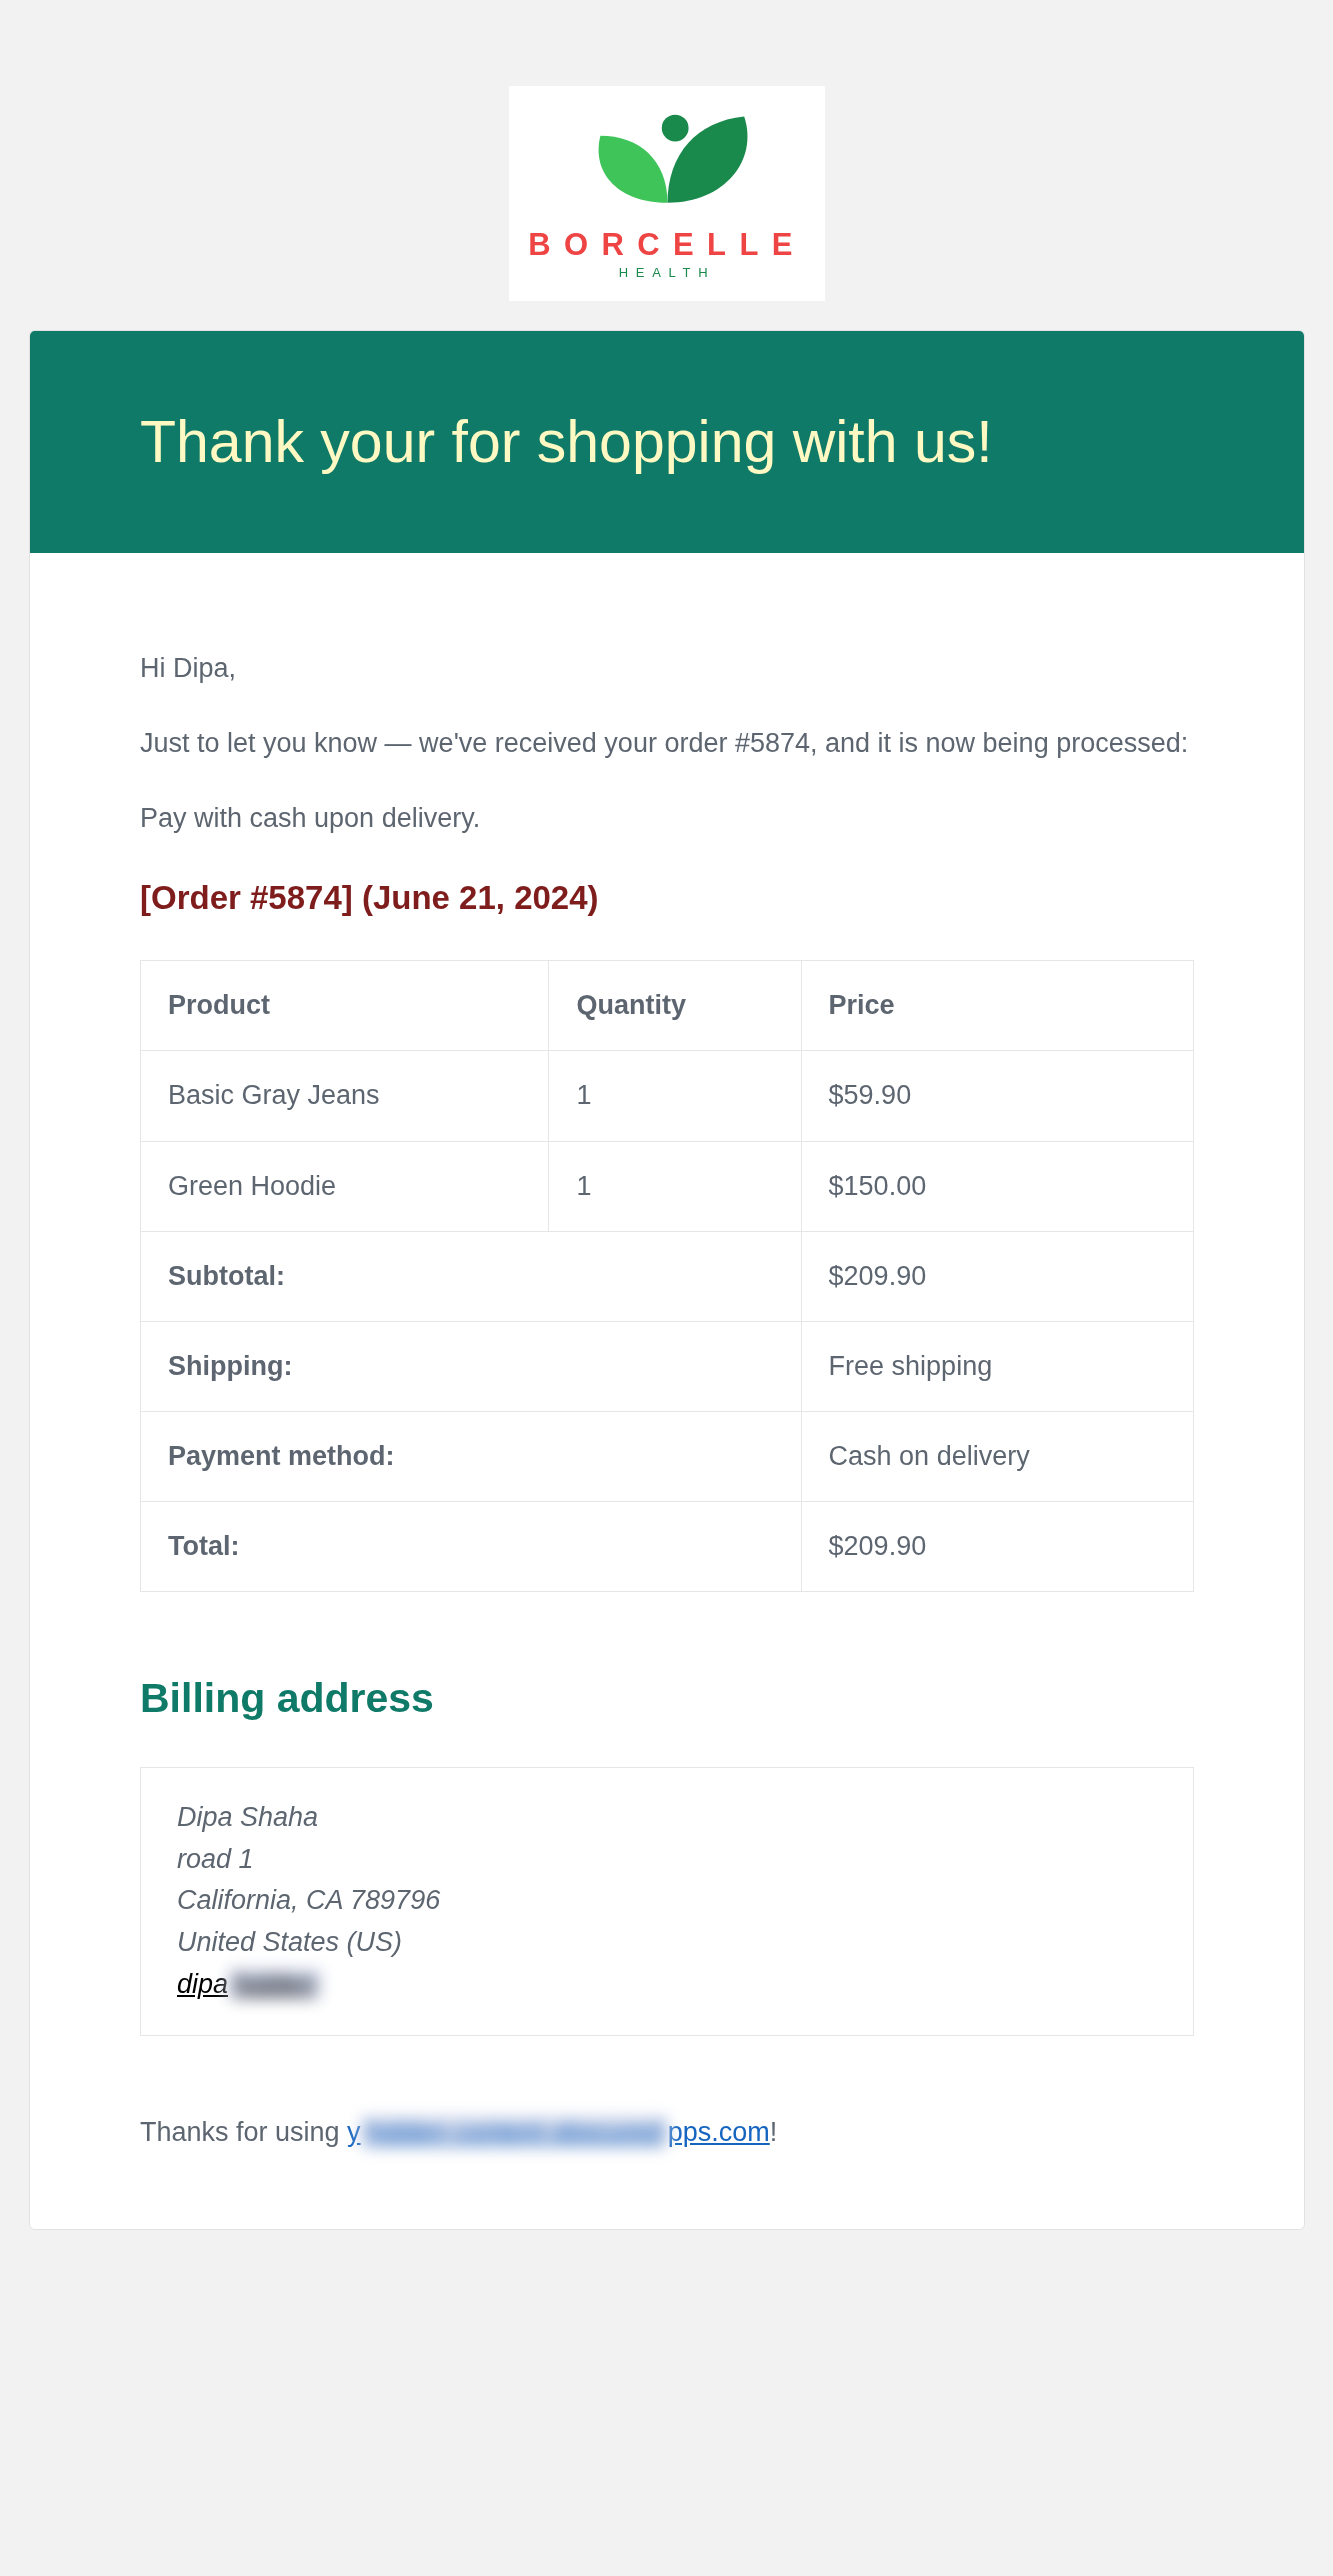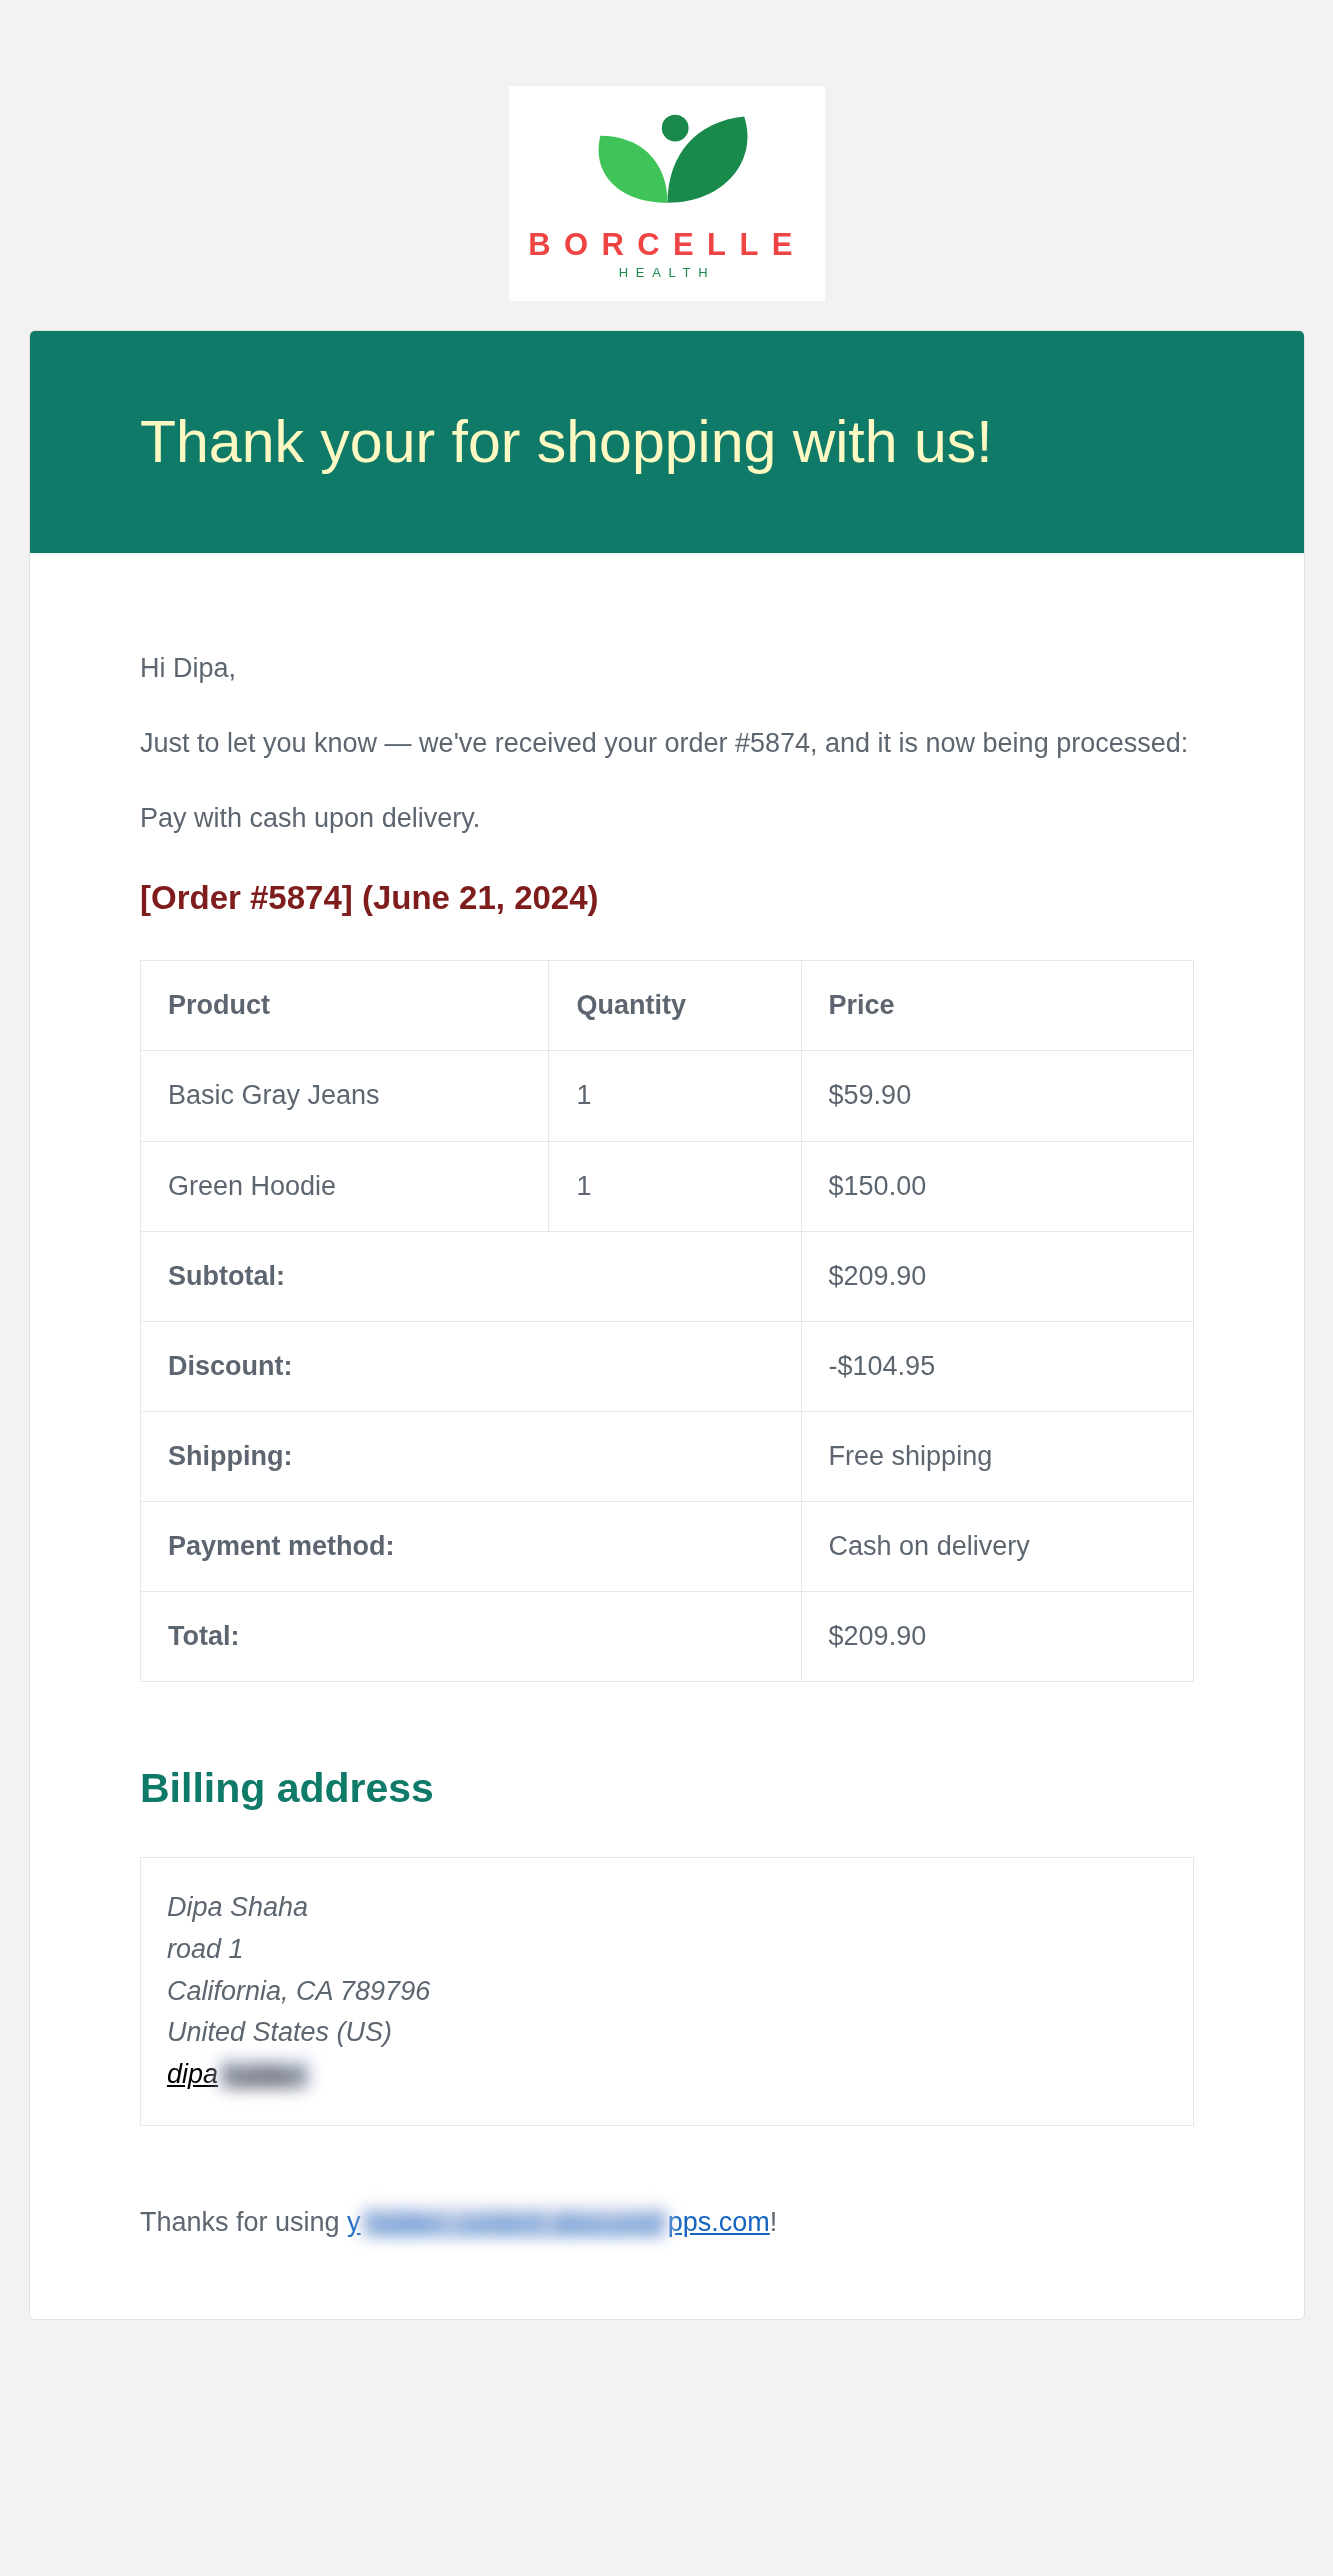--- a/index.html
+++ b/index.html
@@ -14,21 +14,21 @@
   .banner h1{margin:0;font-weight:300;font-size:59px;letter-spacing:0px;}
   .body-pad{padding:96px 110px 77px 110px;color:#5d6670;font-size:27px;line-height:1.45;}
   .body-pad p{margin:0 0 36px 0;}
   .order-heading{color:#7f1d1d;font-weight:700;font-size:33px;margin:29px 0 38px 0;}
   table.order{width:100%;border-collapse:collapse;border:1.9px solid #e6e6e6;}
   table.order th, table.order td{padding:25px 27px;border:1.9px solid #e6e6e6;text-align:left;font-size:27px;color:#5d6670;}
   table.order th{font-weight:700;}
   .row-label{font-weight:700;}
   .tfoot-sep td{border-top:3.8px solid #d9d9d9;}
   .billing-heading{color:#0f7a68;font-weight:700;font-size:41px;margin:77px 0 38px 0;}
-  .billing-box{border:1.9px solid #e6e6e6;padding:29px 26px;font-style:italic;color:#5d6670;font-size:27px;line-height:1.55;}
+  .billing-box{border:1.9px solid #e6e6e6;padding:29px 36px;font-style:italic;color:#5d6670;font-size:27px;line-height:1.55;}
   .billing-box a{color:#000000;}
   .thanks-line{margin-top:77px;color:#5d6670;font-size:27px;}
   .thanks-line a{color:#1565c0;text-decoration:underline;}
   .blur{filter:blur(7.7px);background:#cfd6ea;border-radius:3.8px;padding:0 5.7px;}
 </style>
 </head>
 <body>
 
 <div class="page">
 
@@ -75,24 +75,20 @@
           <tr>
             <td>Green Hoodie</td>
             <td>1</td>
             <td>$150.00</td>
           </tr>
           <tr class="tfoot-sep">
             <td colspan="2" class="row-label">Subtotal:</td>
             <td>$209.90</td>
           </tr>
           <tr>
-            <td colspan="2" class="row-label">Discount:</td>
-            <td>-$104.95</td>
-          </tr>
-          <tr>
             <td colspan="2" class="row-label">Shipping:</td>
             <td>Free shipping</td>
           </tr>
           <tr>
             <td colspan="2" class="row-label">Payment method:</td>
             <td>Cash on delivery</td>
           </tr>
           <tr>
             <td colspan="2" class="row-label">Total:</td>
             <td>$209.90</td>

